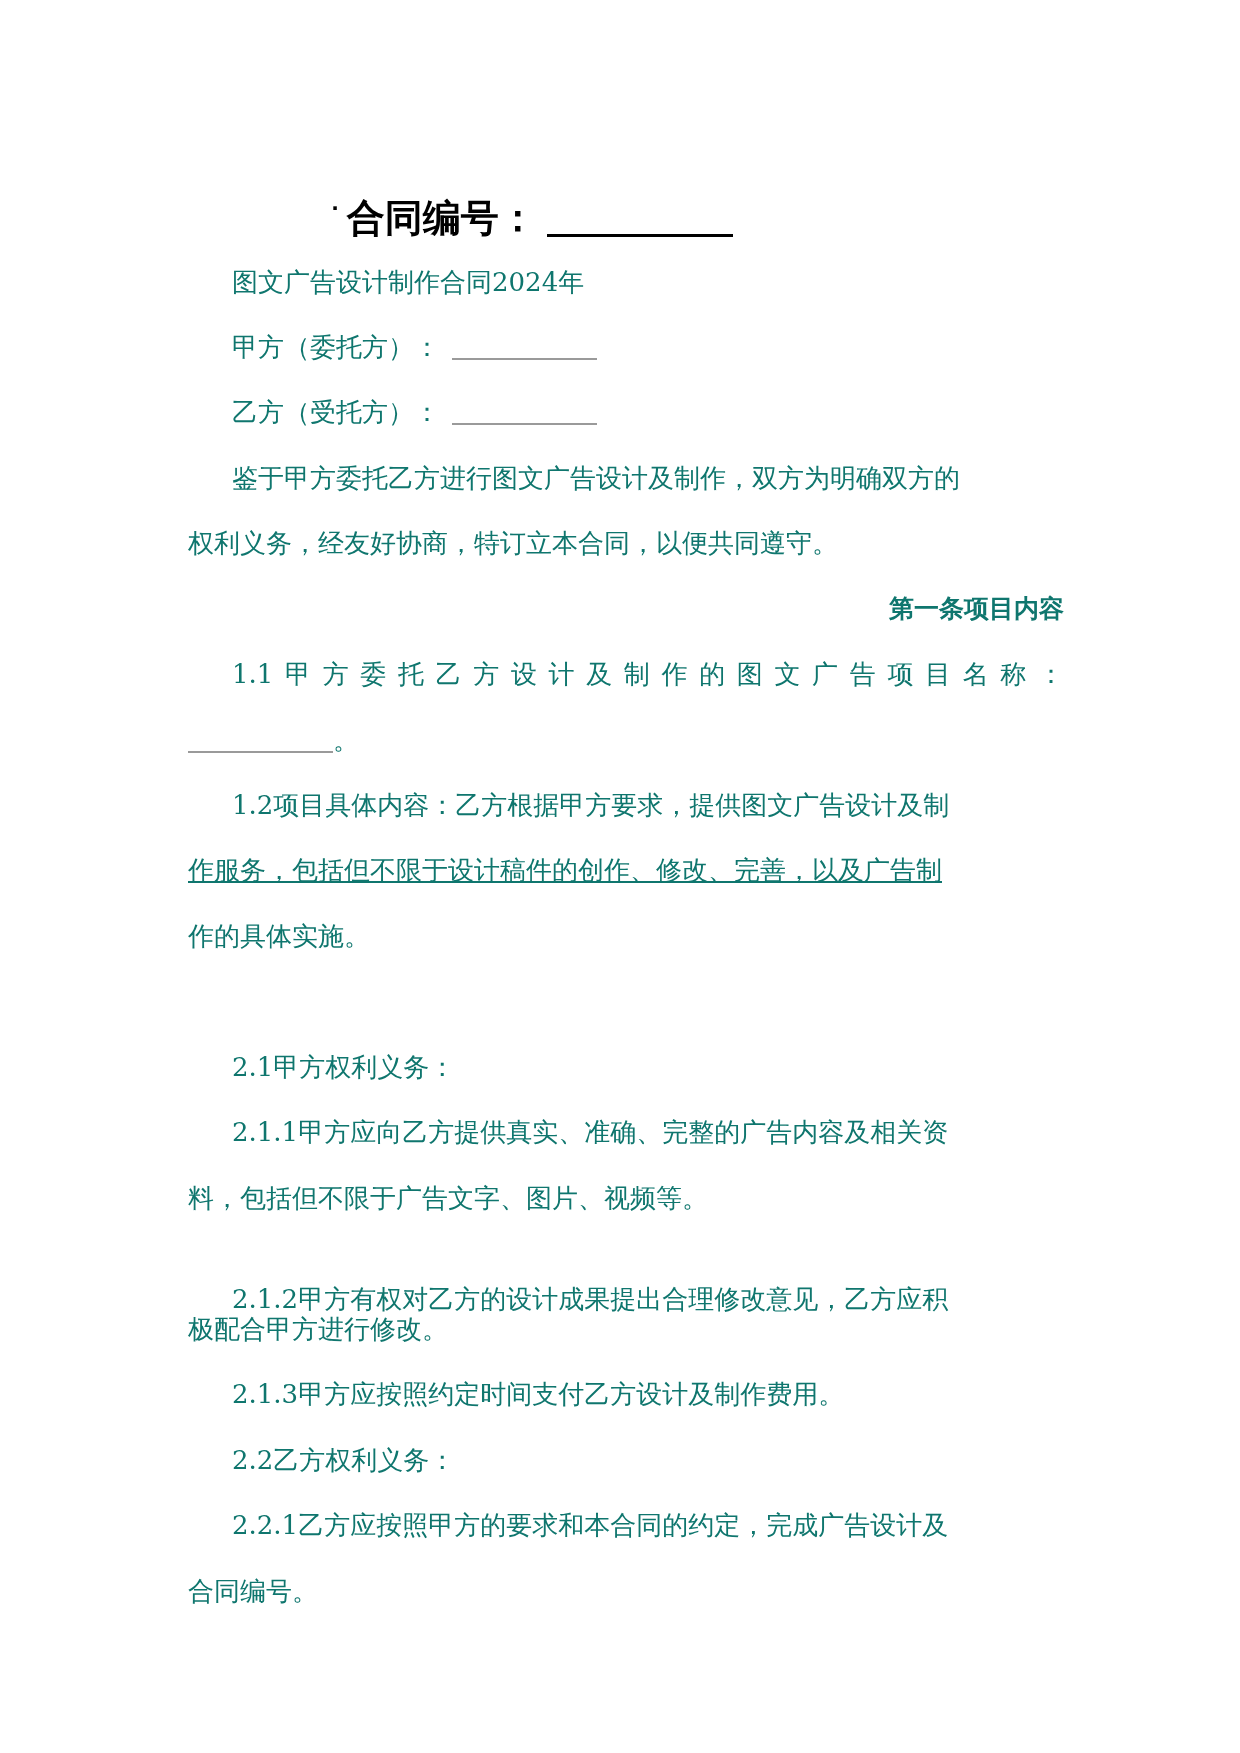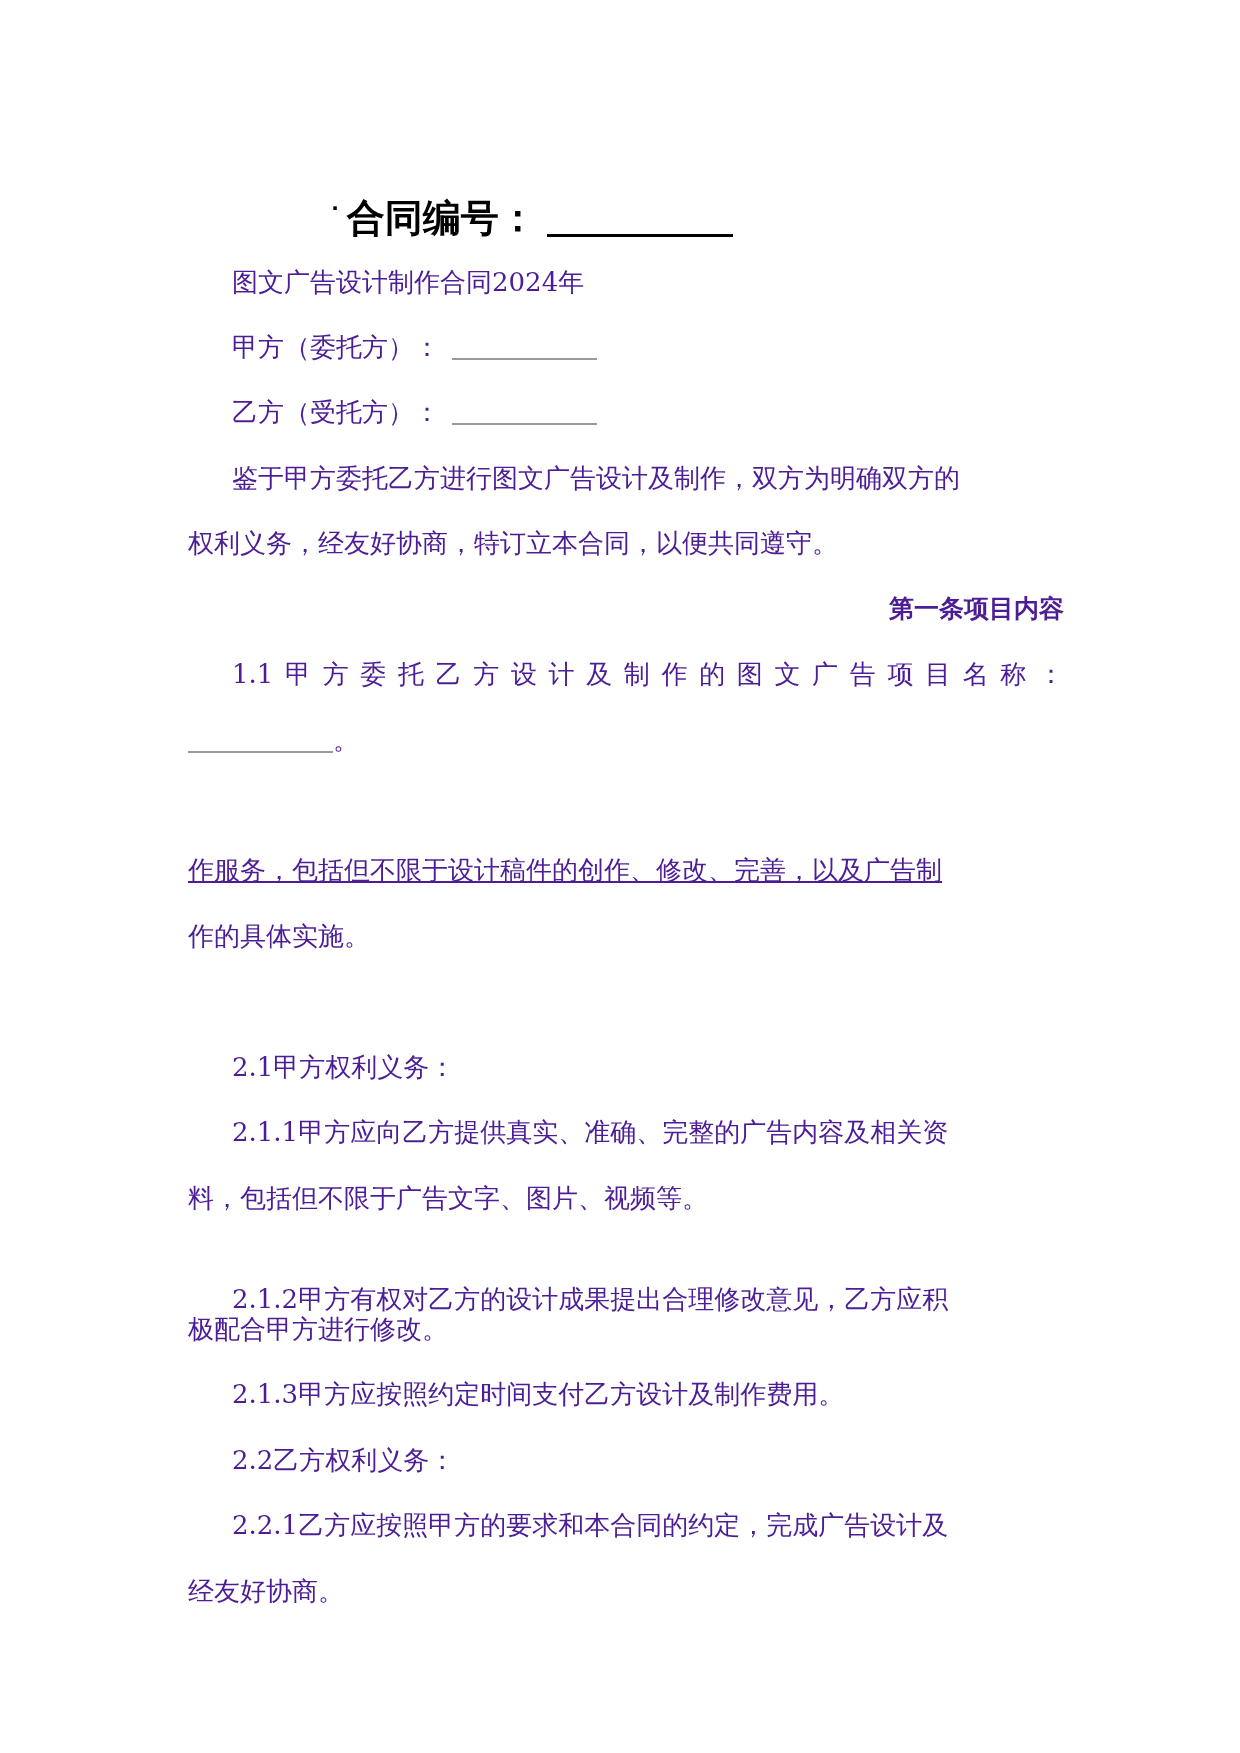--- a/index.html
+++ b/index.html
@@ -6,21 +6,21 @@
     body { width: 1240px; height: 1753px; position: relative; overflow: hidden;
            font-family: "DejaVu Serif", "Liberation Serif", serif; color: #111; }
     .page { position: absolute; left: 0; top: 0; width: 1240px; height: 1753px; }
     .title { position: absolute; left: 0; width: 1064px; top: 180px; text-align: center;
              font-family: "DejaVu Sans", "Liberation Sans", sans-serif; font-weight: bold;
              font-size: 38px; line-height: 56px; color: #000; }
     .title .dot { font-size: 20px; vertical-align: 16px; margin-right: 8px; }
     .title .blank { display: inline-block; width: 186px; border-bottom: 3px solid #000;
                     height: 40px; vertical-align: -6px; margin-left: 10px; }
     .line { position: absolute; left: 188px; width: 876px; font-size: 26px; line-height: 40px;
-            white-space: nowrap; color: #4c1d95; }
+            white-space: nowrap; color: #0f766e; }
     .indent { left: 232px; width: 832px; }
     .heading { font-family: "DejaVu Sans", "Liberation Sans", sans-serif; font-weight: bold; font-size: 25px; text-align: right; }
     .justify { text-align: justify; text-align-last: justify; }
     .blankline { display: inline-block; width: 145px; border-bottom: 2px solid #9a9a9a;
                  height: 30px; vertical-align: -4px; margin-left: 12px; }
     .blankline.short { margin-left: 0; }
   </style>
 </head>
 <body>
 
@@ -43,32 +43,33 @@
   <div class="line indent" style="top:458px;">鉴于甲方委托乙方进行图文广告设计及制作，双方为明确双方的</div>
   <div class="line" style="top:523px;">权利义务，经友好协商，特订立本合同，以便共同遵守。</div>
 
   <div class="line indent heading" style="top:589px;">第一条项目内容</div>
 
   <div class="line indent justify" style="top:654px;">1.1甲方委托乙方设计及制作的图文广告项目名称：</div>
   <div class="line" style="top:720px;">
     <span class="blankline short"></span><span>。</span>
   </div>
 
+  <div class="line indent" style="top:785px;">1.2项目具体内容：乙方根据甲方要求，提供图文广告设计及制</div>
   <div class="line" style="top:850px;text-decoration:underline;">作服务，包括但不限于设计稿件的创作、修改、完善，以及广告制</div>
   <div class="line" style="top:916px;">作的具体实施。</div>
 
 
   <div class="line indent" style="top:1047px;">2.1甲方权利义务：</div>
 
   <div class="line indent" style="top:1112px;">2.1.1甲方应向乙方提供真实、准确、完整的广告内容及相关资</div>
   <div class="line" style="top:1178px;">料，包括但不限于广告文字、图片、视频等。</div>
 
   <div class="line indent" style="top:1243px;margin-top:36px;">2.1.2甲方有权对乙方的设计成果提出合理修改意见，乙方应积</div>
   <div class="line" style="top:1309px;">极配合甲方进行修改。</div>
 
   <div class="line indent" style="top:1374px;">2.1.3甲方应按照约定时间支付乙方设计及制作费用。</div>
 
   <div class="line indent" style="top:1440px;">2.2乙方权利义务：</div>
 
   <div class="line indent" style="top:1505px;">2.2.1乙方应按照甲方的要求和本合同的约定，完成广告设计及</div>
-  <div class="line" style="top:1571px;">经友好协商。</div>
+  <div class="line" style="top:1571px;">合同编号。</div>
 
 </div>
 
 </body></html>

